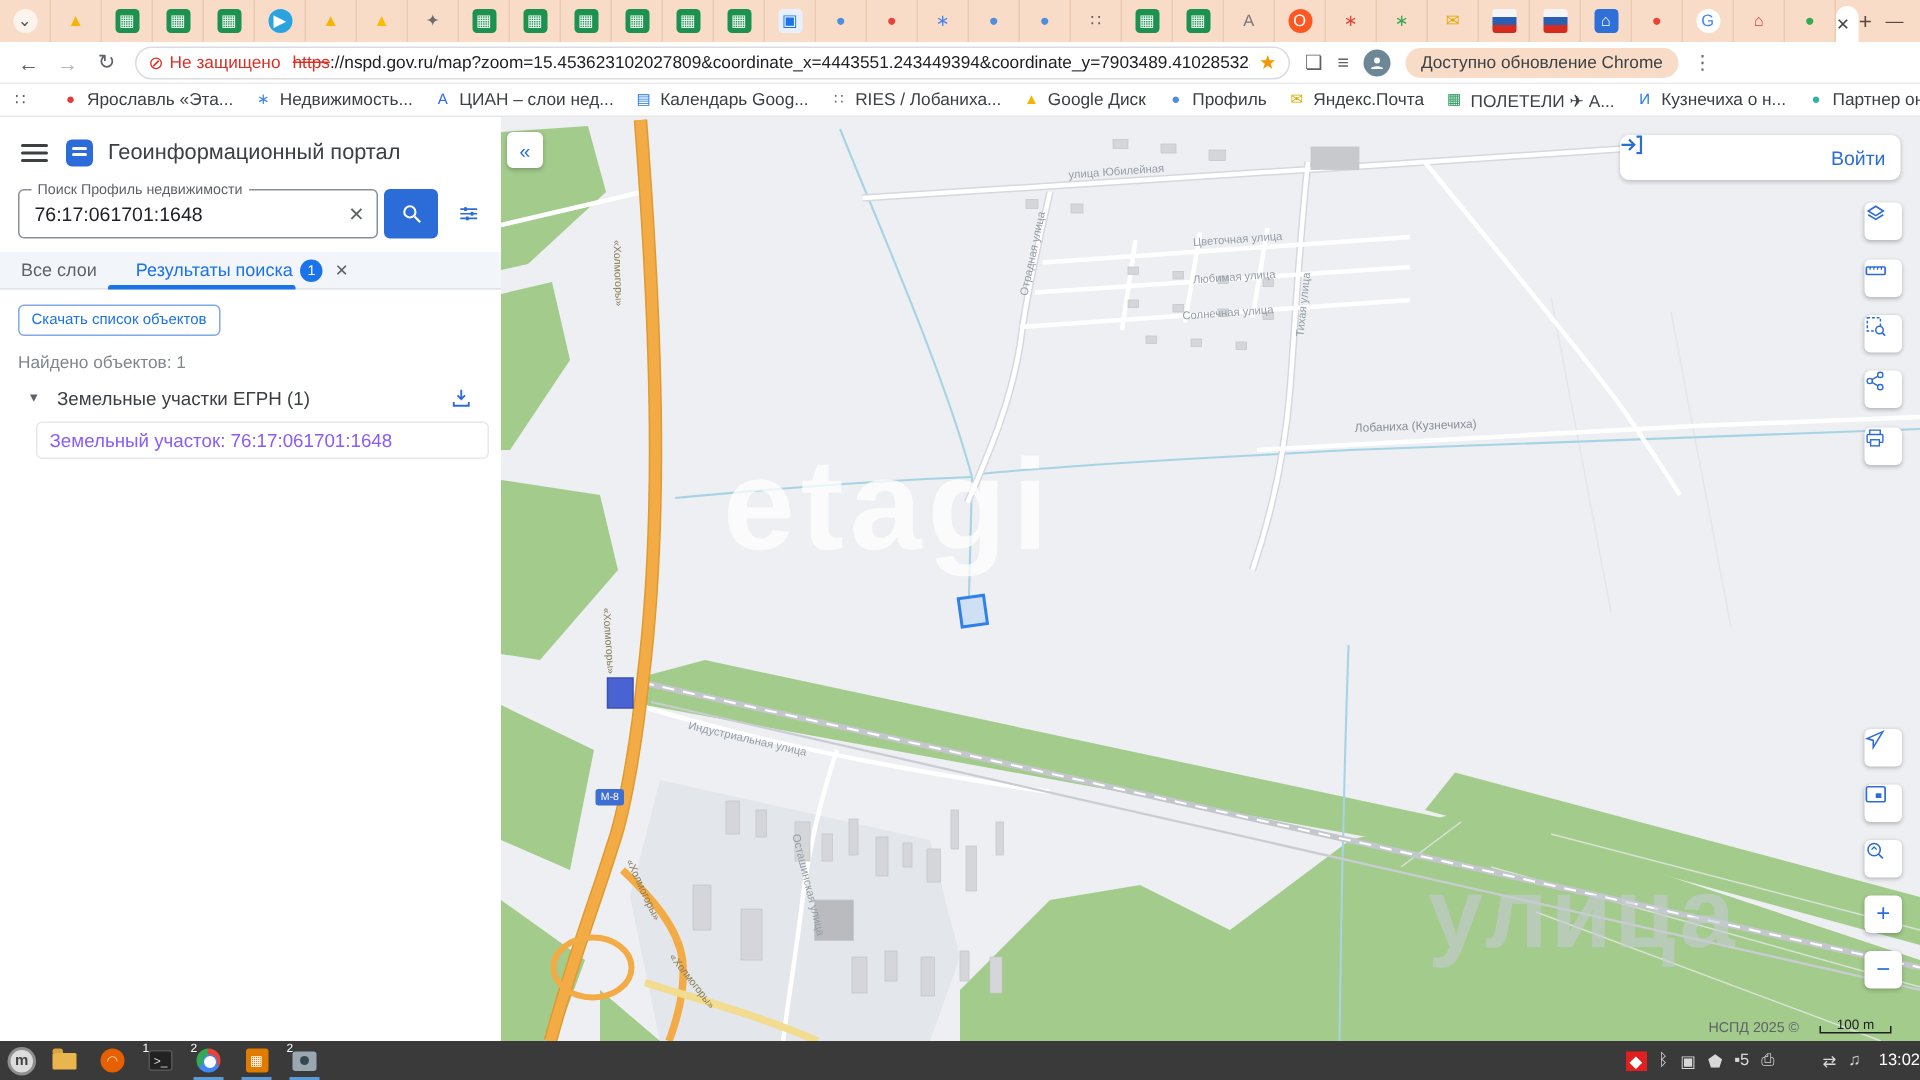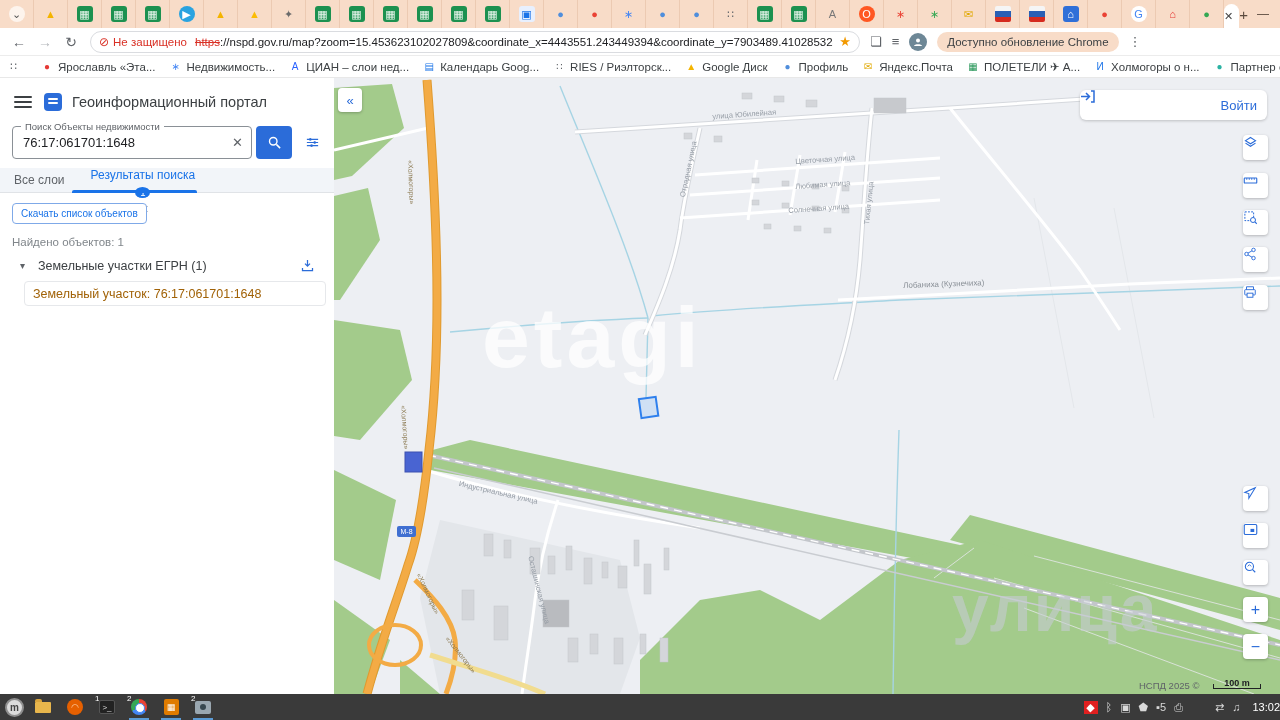--- a/index.html
+++ b/index.html
@@ -42,46 +42,46 @@
   #logo:before { content:""; position:absolute; left:4px; top:5px; width:10px; height:2px; background:#fff; box-shadow:0 4px 0 #fff; border-radius:1px; }
   #sb-title { margin-left:10px; font-size:14.5px; color:#3c4043; }
   #search-field { position:absolute; left:12px; top:48px; width:240px; height:33px; border:1px solid #8a9096; border-radius:4px; }
   #search-label { position:absolute; left:8px; top:-6px; background:#fff; padding:0 4px; font-size:9.5px; color:#5f6368; white-space:nowrap; }
   #search-value { position:absolute; left:10px; top:8px; font-size:13px; color:#202124; }
   #search-clear { position:absolute; right:8px; top:8px; color:#5f6368; font-size:13px; }
   #search-btn { position:absolute; left:256px; top:48px; width:36px; height:33px; background:#2b6cd9; border-radius:4px; display:flex; align-items:center; justify-content:center; }
   #filter-btn { position:absolute; left:298px; top:50px; width:28px; height:29px; background:#fff; display:flex; align-items:center; justify-content:center; }
   #sb-tabs { position:absolute; left:0; top:90px; width:334px; height:25px; background:#f2f5f9; border-bottom:1px solid #e0e3e7; display:flex; align-items:center; }
   #tab-all { margin-left:14px; font-size:12px; color:#5f6368; }
-  #tab-results { margin-left:26px; font-size:12px; color:#1a73e8; display:flex; align-items:center; gap:5px; position:relative; height:100%;flex-direction:column; }
+  #tab-results { margin-left:26px; font-size:12px; color:#1a73e8; display:flex; align-items:center; gap:5px; position:relative; height:100%; }
   #results-badge { width:15px; height:15px; border-radius:50%; background:#1a73e8; color:#fff; font-size:9.5px; display:flex; align-items:center; justify-content:center; }
   #tab-results-close { color:#5f6368; font-size:11px; margin-left:3px; }
   #tab-underline { position:absolute; left:72px; top:112px; width:125px; height:3px; background:#1a73e8; border-radius:2px 2px 0 0; }
   #dl-btn { position:absolute; left:12px; top:125px; height:21px; padding:0 8px; border:1px solid #7fa9e8; border-radius:4px; color:#1a73e8; font-size:10px; display:flex; align-items:center; background:#fff; }
   #found { position:absolute; left:12px; top:158px; font-size:11.5px; color:#80868b; }
   #group-row { position:absolute; left:0; top:180px; width:334px; height:20px; }
   #group-chevron { position:absolute; left:20px; top:2px; color:#5f6368; font-size:10px; }
   #group-label { position:absolute; left:38px; top:1px; font-size:12.5px; color:#3c4043; }
   #group-dl { position:absolute; left:300px; top:0; }
   #item-card { position:absolute; left:24px; top:203px; width:302px; height:25px; border:1px solid #e6e8eb; border-radius:4px; background:#fff; display:flex; align-items:center; }
-  #item-text { margin-left:8px; font-size:12.5px; color:#a16207; }
+  #item-text { margin-left:8px; font-size:12.5px; color:#8b5cf6; }
 
   
   #map { left:334px; top:78px; width:946px; height:616px; background:#edeff3; overflow:hidden; }
   #map svg { position:absolute; left:0; top:0; }
   .mlabel { position:absolute; font-size:7.5px; color:#969da6; white-space:nowrap; transform-origin:0 0; }
   #wm-etagi { position:absolute; left:148px; top:210px; font-size:86px; font-weight:bold; color:rgba(255,255,255,0.75); letter-spacing:4px; }
   #wm-cian { position:absolute; left:618px; top:492px; font-size:66px; font-weight:bold; color:rgba(198,203,211,0.6); letter-spacing:2px; }
   #collapse-btn { position:absolute; left:4px; top:10px; width:24px; height:24px; background:#fff; border-radius:4px; box-shadow:0 1px 3px rgba(0,0,0,.25); color:#2b6cd9; font-size:13px; display:flex; align-items:center; justify-content:center; }
   #login-bar { position:absolute; left:746px; top:12px; width:187px; height:30px; background:#fff; border-radius:6px; box-shadow:0 1px 3px rgba(0,0,0,.2); display:flex; align-items:center; justify-content:flex-end; gap:6px; padding-right:10px; }
   #login-label { color:#2b6cd9; font-size:13px; }
   .mapbtn { position:absolute; left:909px; width:25px; height:25px; background:#fff; border-radius:4px; box-shadow:0 1px 3px rgba(0,0,0,.25); display:flex; align-items:center; justify-content:center; color:#2b6cd9; font-size:14px; }
   #shield-m8 { position:absolute; left:63px; top:448px; width:19px; height:11px; background:#3f6fd1; border-radius:2px; color:#fff; font-size:7px; display:flex; align-items:center; justify-content:center; }
   #attribution { position:absolute; left:805px; top:602px; font-size:9.5px; color:#5f6368; }
-  #scalebar { position:absolute; left:879px; top:600px; width:48px; font-size:9px; color:#202124; text-align:center; border-bottom:1px solid #202124;font-weight:bold; }
+  #scalebar { position:absolute; left:879px; top:600px; width:48px; font-size:9px; color:#202124; text-align:center; border-bottom:1px solid #202124; }
   #scalebar:before,#scalebar:after { content:""; position:absolute; bottom:0; width:1px; height:4px; background:#202124; }
   #scalebar:before { left:0; } #scalebar:after { right:0; }
 
   
   #taskbar { left:0; top:694px; width:1280px; height:26px; background:#3a3a3a; display:flex; align-items:center; z-index:9; }
   #mint-btn { width:19px; height:19px; border-radius:50%; background:#dcdcdc; border:2px solid #8f8f8f; margin-left:5px; display:flex; align-items:center; justify-content:center; font-size:10px; color:#444; font-weight:bold; }
   .app { position:relative; width:26px; height:26px; margin-left:6px; display:flex; align-items:center; justify-content:center; }
   .app .badge { position:absolute; left:1px; top:0; font-size:8px; color:#fff; }
   .app .under { position:absolute; left:3px; bottom:0; width:20px; height:2px; background:#5b9bd5; }
   .folder-app { width:16px; height:11px; background:#e8b64c; border-radius:1px; position:relative; }
@@ -263,41 +263,41 @@
       <span class="bk">
         <span class="bico" style="color: rgb(41, 98, 255);">A</span>
         <span>ЦИАН – слои нед...</span>
       </span>
       <span class="bk">
         <span class="bico" style="color: rgb(26, 115, 232);">▤</span>
         <span>Календарь Goog...</span>
       </span>
       <span class="bk">
         <span class="bico" style="color: rgb(95, 99, 104);">∷</span>
-        <span>RIES / Риэлторск...</span>
+        <span>RIES / Лобаниха...</span>
       </span>
       <span class="bk">
         <span class="bico" style="color: rgb(244, 180, 0);">▲</span>
         <span>Google Диск</span>
       </span>
       <span class="bk">
         <span class="bico" style="color: rgb(79, 142, 220);">●</span>
         <span>Профиль</span>
       </span>
       <span class="bk">
         <span class="bico" style="color: rgb(224, 168, 0);">✉</span>
         <span>Яндекс.Почта</span>
       </span>
       <span class="bk">
         <span class="bico" style="color: rgb(28, 145, 80);">▦</span>
         <span>ПОЛЕТЕЛИ ✈ А...</span>
       </span>
       <span class="bk">
         <span class="bico" style="color: rgb(26, 115, 232);">И</span>
-        <span>Холмогоры о н...</span>
+        <span>Кузнечиха о н...</span>
       </span>
       <span class="bk">
         <span class="bico" style="color: rgb(43, 179, 163);">●</span>
         <span>Партнер онлайн</span>
       </span>
     </div>
 
 </div>
 
 <div id="map" class="abs">
@@ -512,21 +512,21 @@
   <div id="sb-header">
     <div id="hamburger">
         <div></div>
         <div></div>
         <div></div>
       </div>
     <div id="logo"></div>
     <span id="sb-title">Геоинформационный портал</span>
   </div>
   <div id="search-field">
-    <span id="search-label">Поиск Объекты недвижимости</span>
+    <span id="search-label">Поиск Профиль недвижимости</span>
     <span id="search-value">76:17:061701:1648</span>
     <span id="search-clear">✕</span>
   </div>
   <div id="search-btn">
     <svg width="15" height="15" viewBox="0 0 24 24">
         <circle cx="10" cy="10" r="6" stroke="#fff" stroke-width="2.2" fill="none"></circle>
         <path d="M15 15 L21 21" stroke="#fff" stroke-width="2.4"></path>
       </svg>
   </div>
   <div id="filter-btn">

